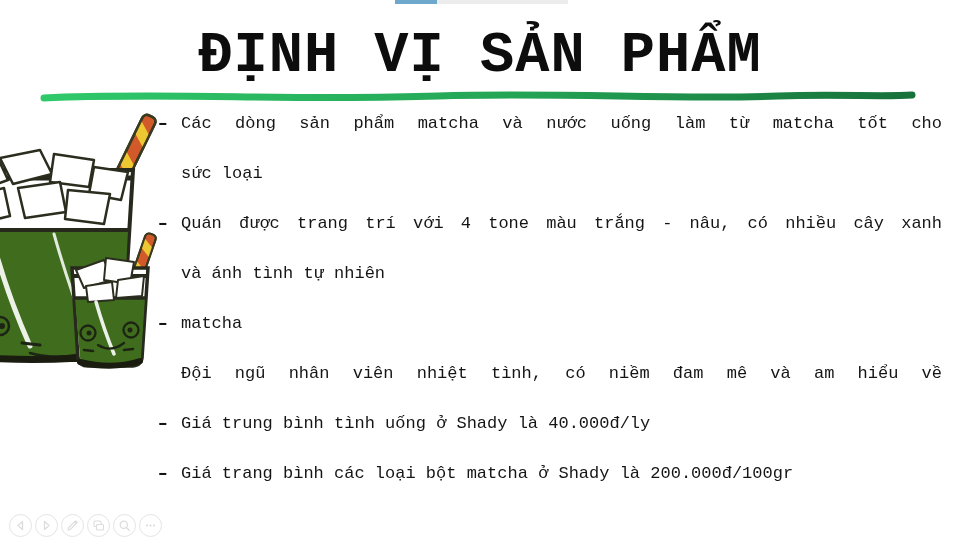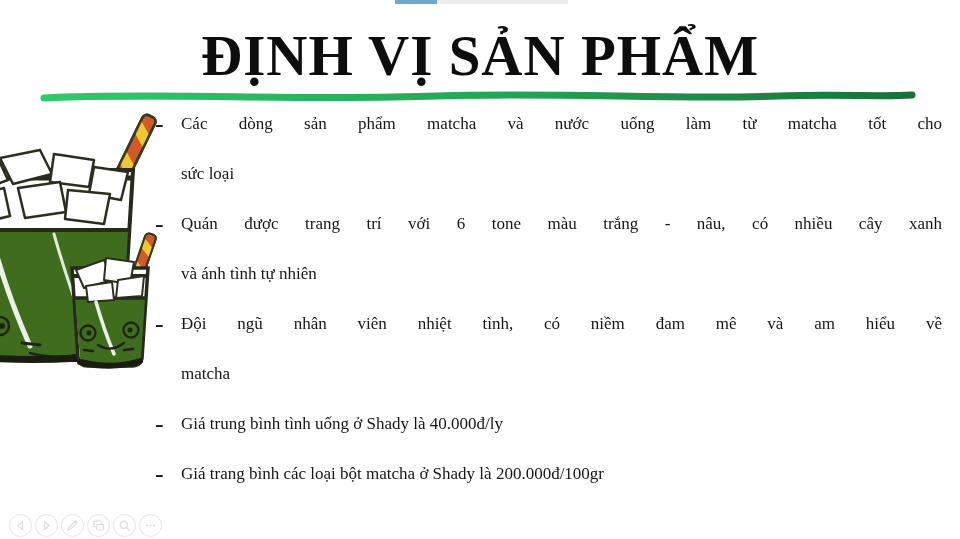--- a/index.html
+++ b/index.html
@@ -1,18 +1,18 @@
 <!DOCTYPE html>
 <html><head>
 <meta charset="utf-8">
 <style>
   html,body{margin:0;padding:0;background:#fff;}
   .slide{
     position:relative;width:960px;height:539px;background:#ffffff;
-    overflow:hidden;font-family:Liberation Serif, serif;color:#151515;
+    overflow:hidden;font-family:Liberation Mono, monospace;color:#151515;
   }
 
   
   .progress{position:absolute;left:395px;top:0;width:173px;height:4px;background:#ececec;}
   .progress .thumb{position:absolute;left:0;top:0;width:42px;height:4px;background:#6fa8cd;}
 
   
   .title{
     position:absolute;left:0;top:26px;width:100%;text-align:center;
     font-size:57px;font-weight:bold;letter-spacing:1px;color:#0d0d0d;line-height:60px;
@@ -141,27 +141,27 @@
   </svg>
 
   <div class="content">
     <div class="bullet">
       <span class="dash">-</span>
       <div class="line just">Các dòng sản phẩm matcha và nước uống làm từ matcha tốt cho</div>
       <div class="line">sức loại</div>
     </div>
     <div class="bullet">
       <span class="dash">-</span>
-      <div class="line just">Quán được trang trí với 6 tone màu trắng - nâu, có nhiều cây xanh</div>
+      <div class="line just">Quán được trang trí với 4 tone màu trắng - nâu, có nhiều cây xanh</div>
       <div class="line">và ánh tình tự nhiên</div>
     </div>
     <div class="bullet">
       <span class="dash">-</span>
+      <div class="line">matcha</div>
       <div class="line just">Đội ngũ nhân viên nhiệt tình, có niềm đam mê và am hiểu về</div>
-      <div class="line">matcha</div>
     </div>
     <div class="bullet">
       <span class="dash">-</span>
       <div class="line">Giá trung bình tình uống ở Shady là 40.000đ/ly</div>
     </div>
     <div class="bullet">
       <span class="dash">-</span>
       <div class="line">Giá trang bình các loại bột matcha ở Shady là 200.000đ/100gr</div>
     </div>
   </div>

